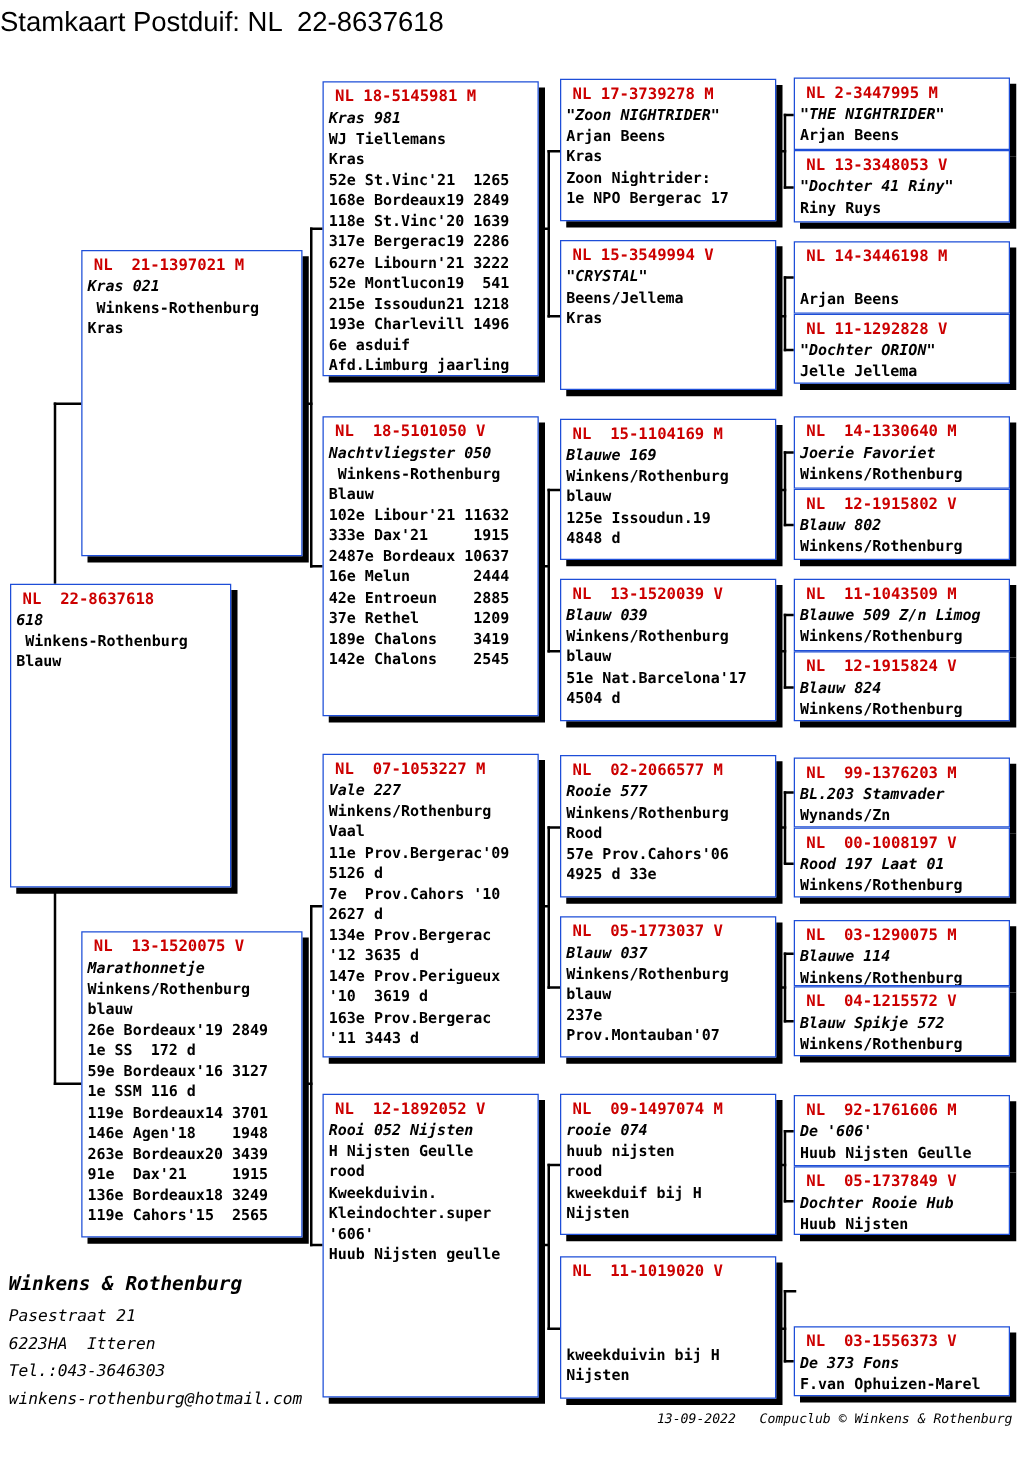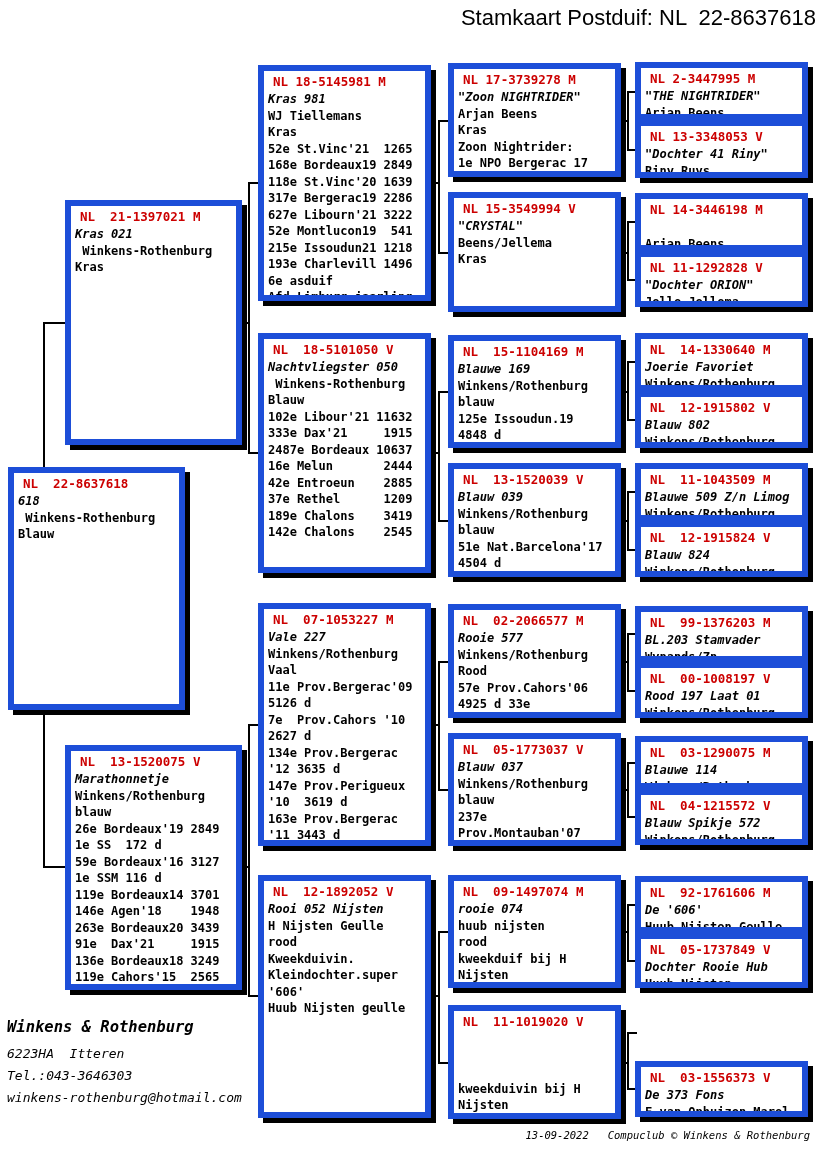--- a/index.html
+++ b/index.html
@@ -1,27 +1,27 @@
 <!DOCTYPE html>
 <html><head>
 <meta charset="utf-8">
 <style>
   html,body { margin:0; padding:0; background:#fff; }
   #page {
     position:relative; width:816px; height:1172px; background:#ffffff;
     font-family:"DejaVu Sans Mono", monospace; overflow:hidden;
   }
   #title {
-    position:absolute; top:5px; left:0; width:100%; text-align:right;
+    position:absolute; top:5px; left:0; width:100%; text-align:left;
     font-family:"Liberation Sans", sans-serif; font-size:22px; color:#000;
     white-space:pre;
   }
   .box {
     position:absolute; box-sizing:border-box; background:#fff;
-    border:6px solid #1d4ed8; box-shadow:5px 5px 0 #000;
+    border:1px solid #1d4ed8; box-shadow:5px 5px 0 #000;
     padding:2px 4px 0 4px; overflow:hidden; z-index:2;
   }
   .ring {
     color:#cc0000; font-weight:bold; font-size:12.5px; line-height:18px;
     white-space:pre; padding-left:5px;
   }
   .pname, .pbody {
     font-weight:bold; font-size:12px; line-height:16.5px; white-space:pre; color:#000;
   }
   .pname { font-style:italic; min-height:16.5px; }
@@ -261,20 +261,21 @@
     <div class="pbody">Huub Nijsten</div>
   </div>
   <div class="box" style="left:635px;top:1061px;width:173px;height:56px">
     <div class="ring">NL  03-1556373 V</div>
     <div class="pname">De 373 Fons</div>
     <div class="pbody">F.van Ophuizen-Marel</div>
   </div>
 
   <div id="contact">
     <div class="ch">Winkens &amp; Rothenburg</div>
+    <div class="cl">Pasestraat 21</div>
     <div class="cl">6223HA  Itteren</div>
     <div class="cl">Tel.:043-3646303</div>
     <div class="cl">winkens-rothenburg@hotmail.com</div>
   </div>
 
   <div id="footer">13-09-2022   Compuclub © Winkens &amp; Rothenburg</div>
 <div class="line" style="left: 43px; top: 322px; width: 24px; height: 2px;"></div>
     <div class="line" style="left: 43px; top: 322px; width: 2px; height: 147px;"></div>
     <div class="line" style="left: 43px; top: 710px; width: 2px; height: 158px;"></div>
     <div class="line" style="left: 43px; top: 866px; width: 24px; height: 2px;"></div>

